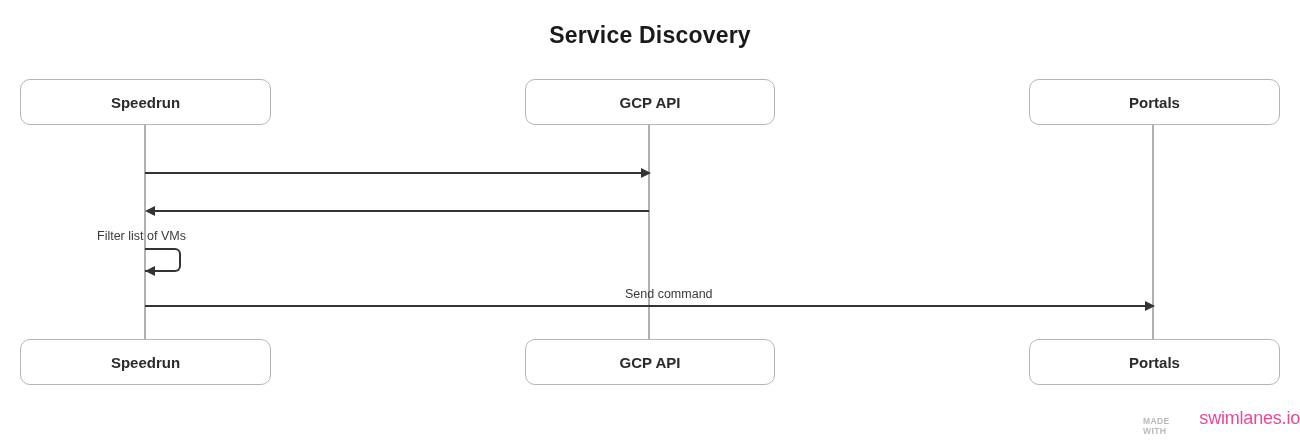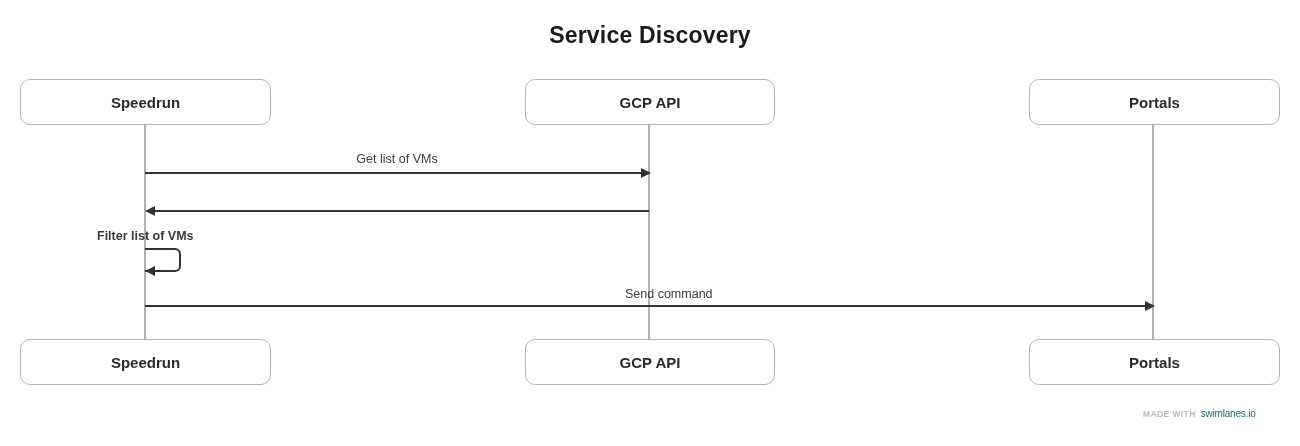--- a/index.html
+++ b/index.html
@@ -114,22 +114,22 @@
     z-index: 4;
   }
   .footer-made-with {
     font-size: 8.5px;
     font-weight: bold;
     letter-spacing: 0.4px;
     color: #b9b9b9;
     text-transform: uppercase;
   }
   .footer-brand {
-    font-size: 10px;
-    color: #0f766e;
+    font-size: 18px;
+    color: #ec4899;
     letter-spacing: -0.2px;
   }
 </style>
 </head>
 <body>
 
 <div id="diagram-root">
 
   <div class="diagram-title">Service Discovery</div>
 
@@ -140,28 +140,27 @@
   <div class="participant-box" style="left:20px; top:79px; width:251px;">
     <span class="participant-label">Speedrun</span>
   </div>
   <div class="participant-box" style="left:525px; top:79px; width:250px;">
     <span class="participant-label">GCP API</span>
   </div>
   <div class="participant-box" style="left:1029px; top:79px; width:251px;">
     <span class="participant-label">Portals</span>
   </div>
 
-  <div class="msg-label centered" style="left:145px; top:152px; width:504px;">Get list of VMs</div>
   <div class="msg-line" style="left:145px; top:172px; width:497px;"></div>
   <div class="arrowhead right" style="left:641px; top:168px;"></div>
 
   <div class="msg-line" style="left:155px; top:210px; width:494px;"></div>
   <div class="arrowhead left" style="left:145px; top:206px;"></div>
 
-  <div class="msg-label" style="left:97px; top:229px;font-weight:bold;">Filter list of VMs</div>
+  <div class="msg-label" style="left:97px; top:229px;">Filter list of VMs</div>
   <div class="self-loop" style="left:145px; top:248px; width:36px; height:24px;"></div>
   <div class="arrowhead left" style="left:145px; top:266px;"></div>
 
   <div class="msg-label" style="left:605px; top:287px;margin-left:20px;">Send command</div>
   <div class="msg-line" style="left:145px; top:305px; width:1001px;"></div>
   <div class="arrowhead right" style="left:1145px; top:301px;"></div>
 
   <div class="participant-box" style="left:20px; top:339px; width:251px;">
     <span class="participant-label">Speedrun</span>
   </div>

